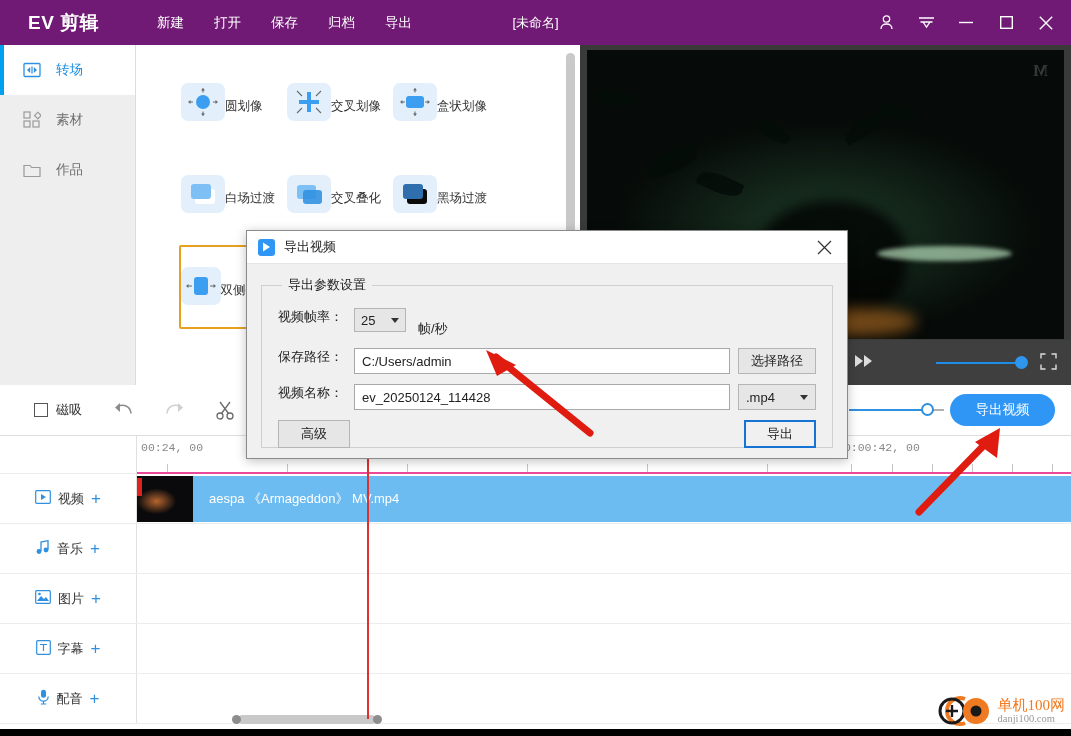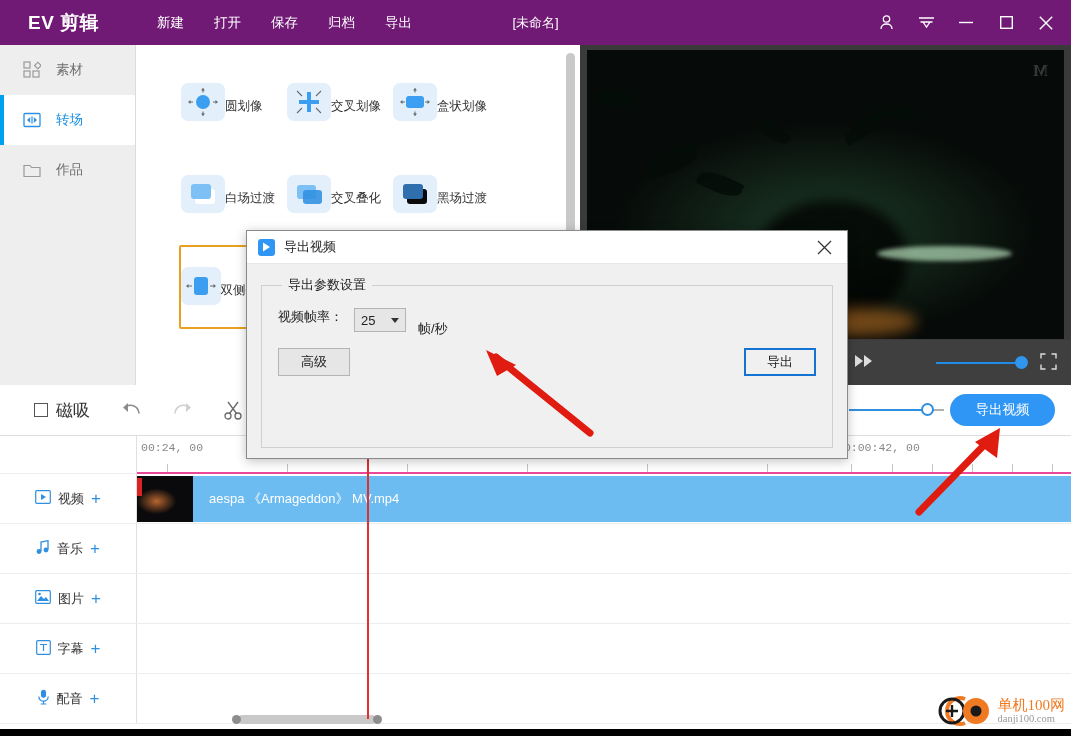--- a/index.html
+++ b/index.html
@@ -129,21 +129,21 @@
   .pb-fs { margin-left: 18px; cursor: pointer; }
 
   
   .edit-toolbar {
     position: absolute; left: 0; top: 385px; width: 1071px; height: 51px;
     background: #ffffff; border-bottom: 1px solid #dedede;
     display: flex; align-items: center;
   }
   .magnet { display: flex; align-items: center; gap: 8px; margin-left: 34px; cursor: pointer; }
   .chkbox { width: 14px; height: 14px; border: 1.5px solid #555; background: #fff; }
-  .magnet span { font-size: 17px; color: #333; }
+  .magnet span { font-size: 13px; color: #333; }
   .tb-icon { margin-left: 30px; cursor: pointer; display: flex; align-items: center; }
   .zoom-slider {
     position: absolute; right: 130px; top: 50%; transform: translateY(-50%);
     width: 92px; height: 2px; background: #2f8fe0; cursor: pointer;
   }
   .zoom-knob {
     position: absolute; left: 72px; top: -6px; width: 13px; height: 13px;
     border-radius: 50%; border: 2px solid #2f8fe0; background: #fff;
   }
   .zoom-tail { position: absolute; left: 85px; top: 0; width: 10px; height: 2px; background: #b0b0b0; }
@@ -308,40 +308,40 @@
       </div>
       <div class="wbtn">
         <svg width="14" height="14" viewBox="0 0 14 14">
             <path d="M0.8 0.8L13.2 13.2M13.2 0.8L0.8 13.2" stroke="#fff" stroke-width="1.4"></path>
           </svg>
       </div>
     </div>
   </div>
 
   <div class="sidebar">
+    <div class="side-item active">
+      <span class="ico">
+        <svg width="18" height="18" viewBox="0 0 18 18">
+            <rect x="1" y="2.5" width="16" height="13" fill="none" stroke="#2f8fe0" stroke-width="1.3" rx="1"></rect>
+            <path d="M4 9l3.2-3v6zM14 9l-3.2-3v6z" fill="#2f8fe0"></path>
+            <path d="M9 5.5v7" stroke="#2f8fe0" stroke-width="1.2"></path>
+          </svg>
+      </span>
+      <span>转场</span>
+    </div>
     <div class="side-item">
       <span class="ico">
         <svg width="18" height="18" viewBox="0 0 18 18">
             <rect x="1" y="1" width="6" height="6" fill="none" stroke="#9a9a9a" stroke-width="1.2"></rect>
             <rect x="1" y="10" width="6" height="6" fill="none" stroke="#9a9a9a" stroke-width="1.2"></rect>
             <rect x="10" y="10" width="6" height="6" fill="none" stroke="#9a9a9a" stroke-width="1.2"></rect>
             <rect x="13.2" y="0.6" width="4.6" height="4.6" fill="none" stroke="#9a9a9a" stroke-width="1.2" transform="rotate(45 13.2 2.9)"></rect>
           </svg>
       </span>
       <span>素材</span>
-    </div>
-    <div class="side-item active">
-      <span class="ico">
-        <svg width="18" height="18" viewBox="0 0 18 18">
-            <rect x="1" y="2.5" width="16" height="13" fill="none" stroke="#2f8fe0" stroke-width="1.3" rx="1"></rect>
-            <path d="M4 9l3.2-3v6zM14 9l-3.2-3v6z" fill="#2f8fe0"></path>
-            <path d="M9 5.5v7" stroke="#2f8fe0" stroke-width="1.2"></path>
-          </svg>
-      </span>
-      <span>转场</span>
     </div>
     <div class="side-item">
       <span class="ico">
         <svg width="18" height="16" viewBox="0 0 18 16">
             <path d="M1 3.5h6l1.6 2H17v9H1z" fill="none" stroke="#9a9a9a" stroke-width="1.2"></path>
           </svg>
       </span>
       <span>作品</span>
     </div>
   </div>
@@ -642,21 +642,34 @@
 
         <div class="frow">
           <span class="flabel">视频帧率：</span>
           <div class="fps-select">
             <span>25</span>
             <span class="caret"></span>
           </div>
           <span class="fps-unit">帧/秒</span>
         </div>
 
-
+        <div class="frow">
+          <span class="flabel">保存路径：</span>
+          <div class="ftext">C:/Users/admin</div>
+          <div class="btn-path">选择路径</div>
+        </div>
+
+        <div class="frow">
+          <span class="flabel">视频名称：</span>
+          <div class="ftext">ev_20250124_114428</div>
+          <div class="fmt-select">
+            <span>.mp4</span>
+            <span class="caret"></span>
+          </div>
+        </div>
 
         <div class="frow-btns">
           <div class="btn-adv">高级</div>
           <div class="btn-export">导出</div>
         </div>
       </fieldset>
     </div>
   </div>
 
   <svg class="arrow-svg" style="left:470px;top:345px;" width="130" height="95" viewBox="0 0 130 95">

